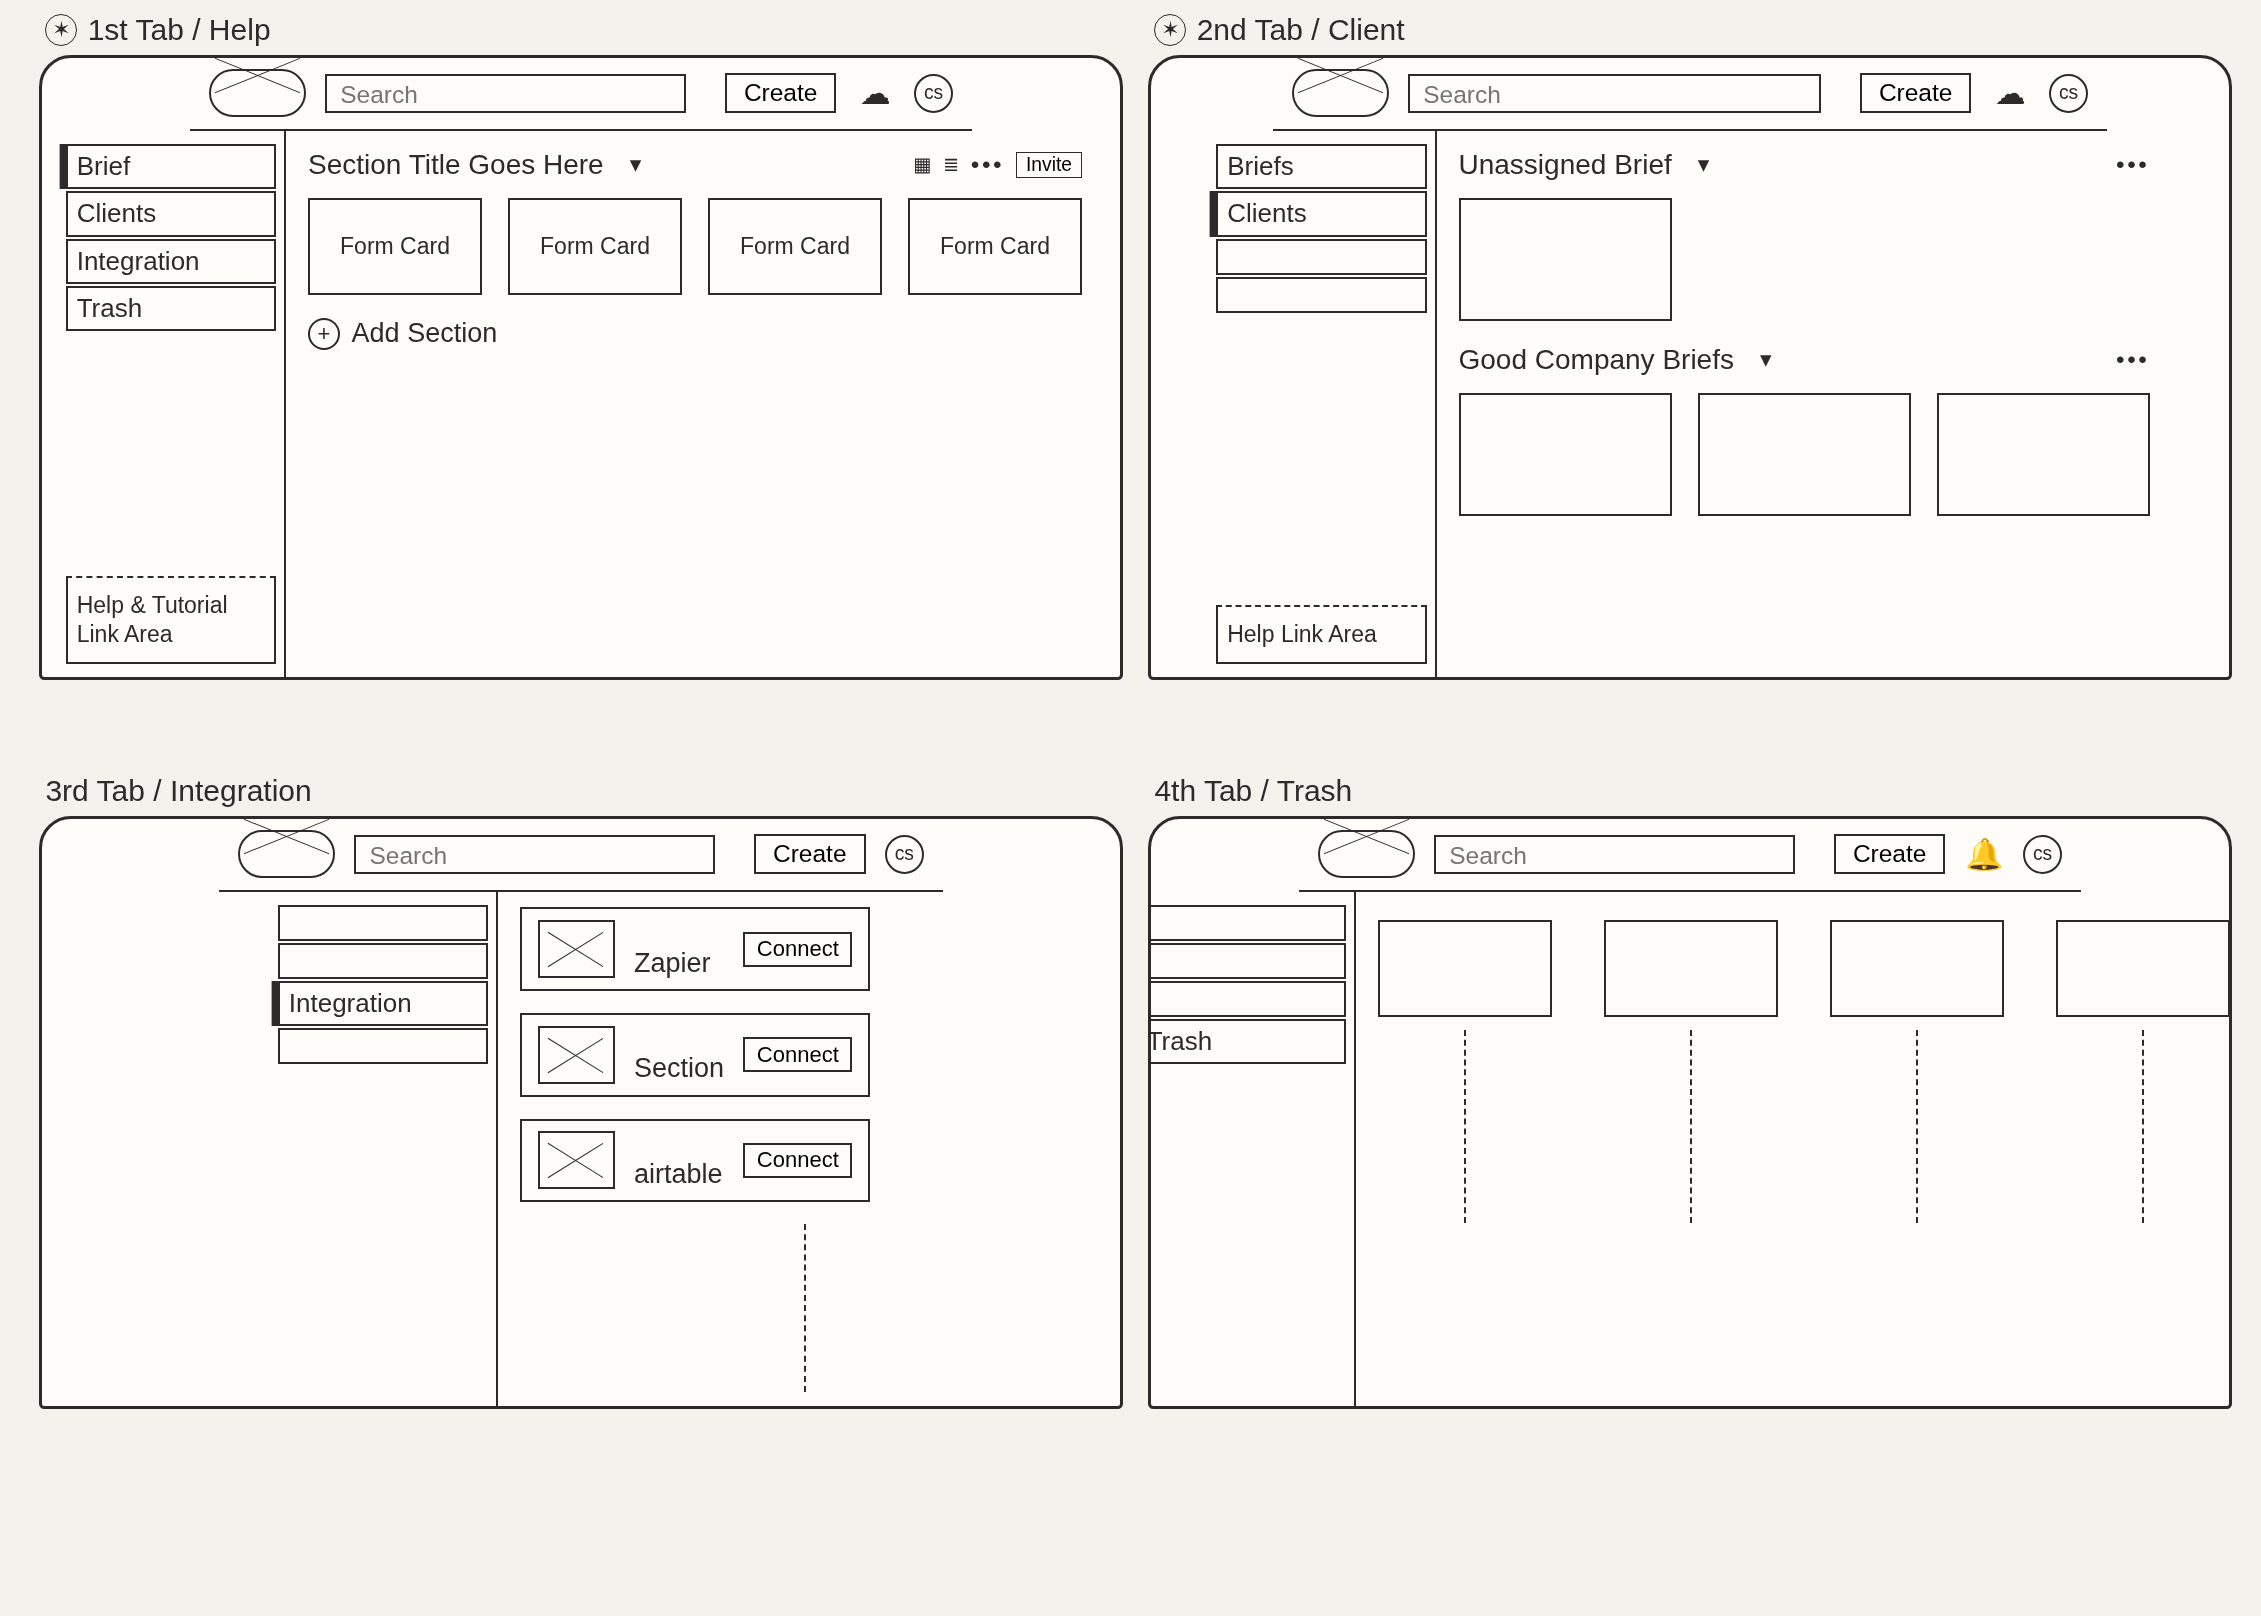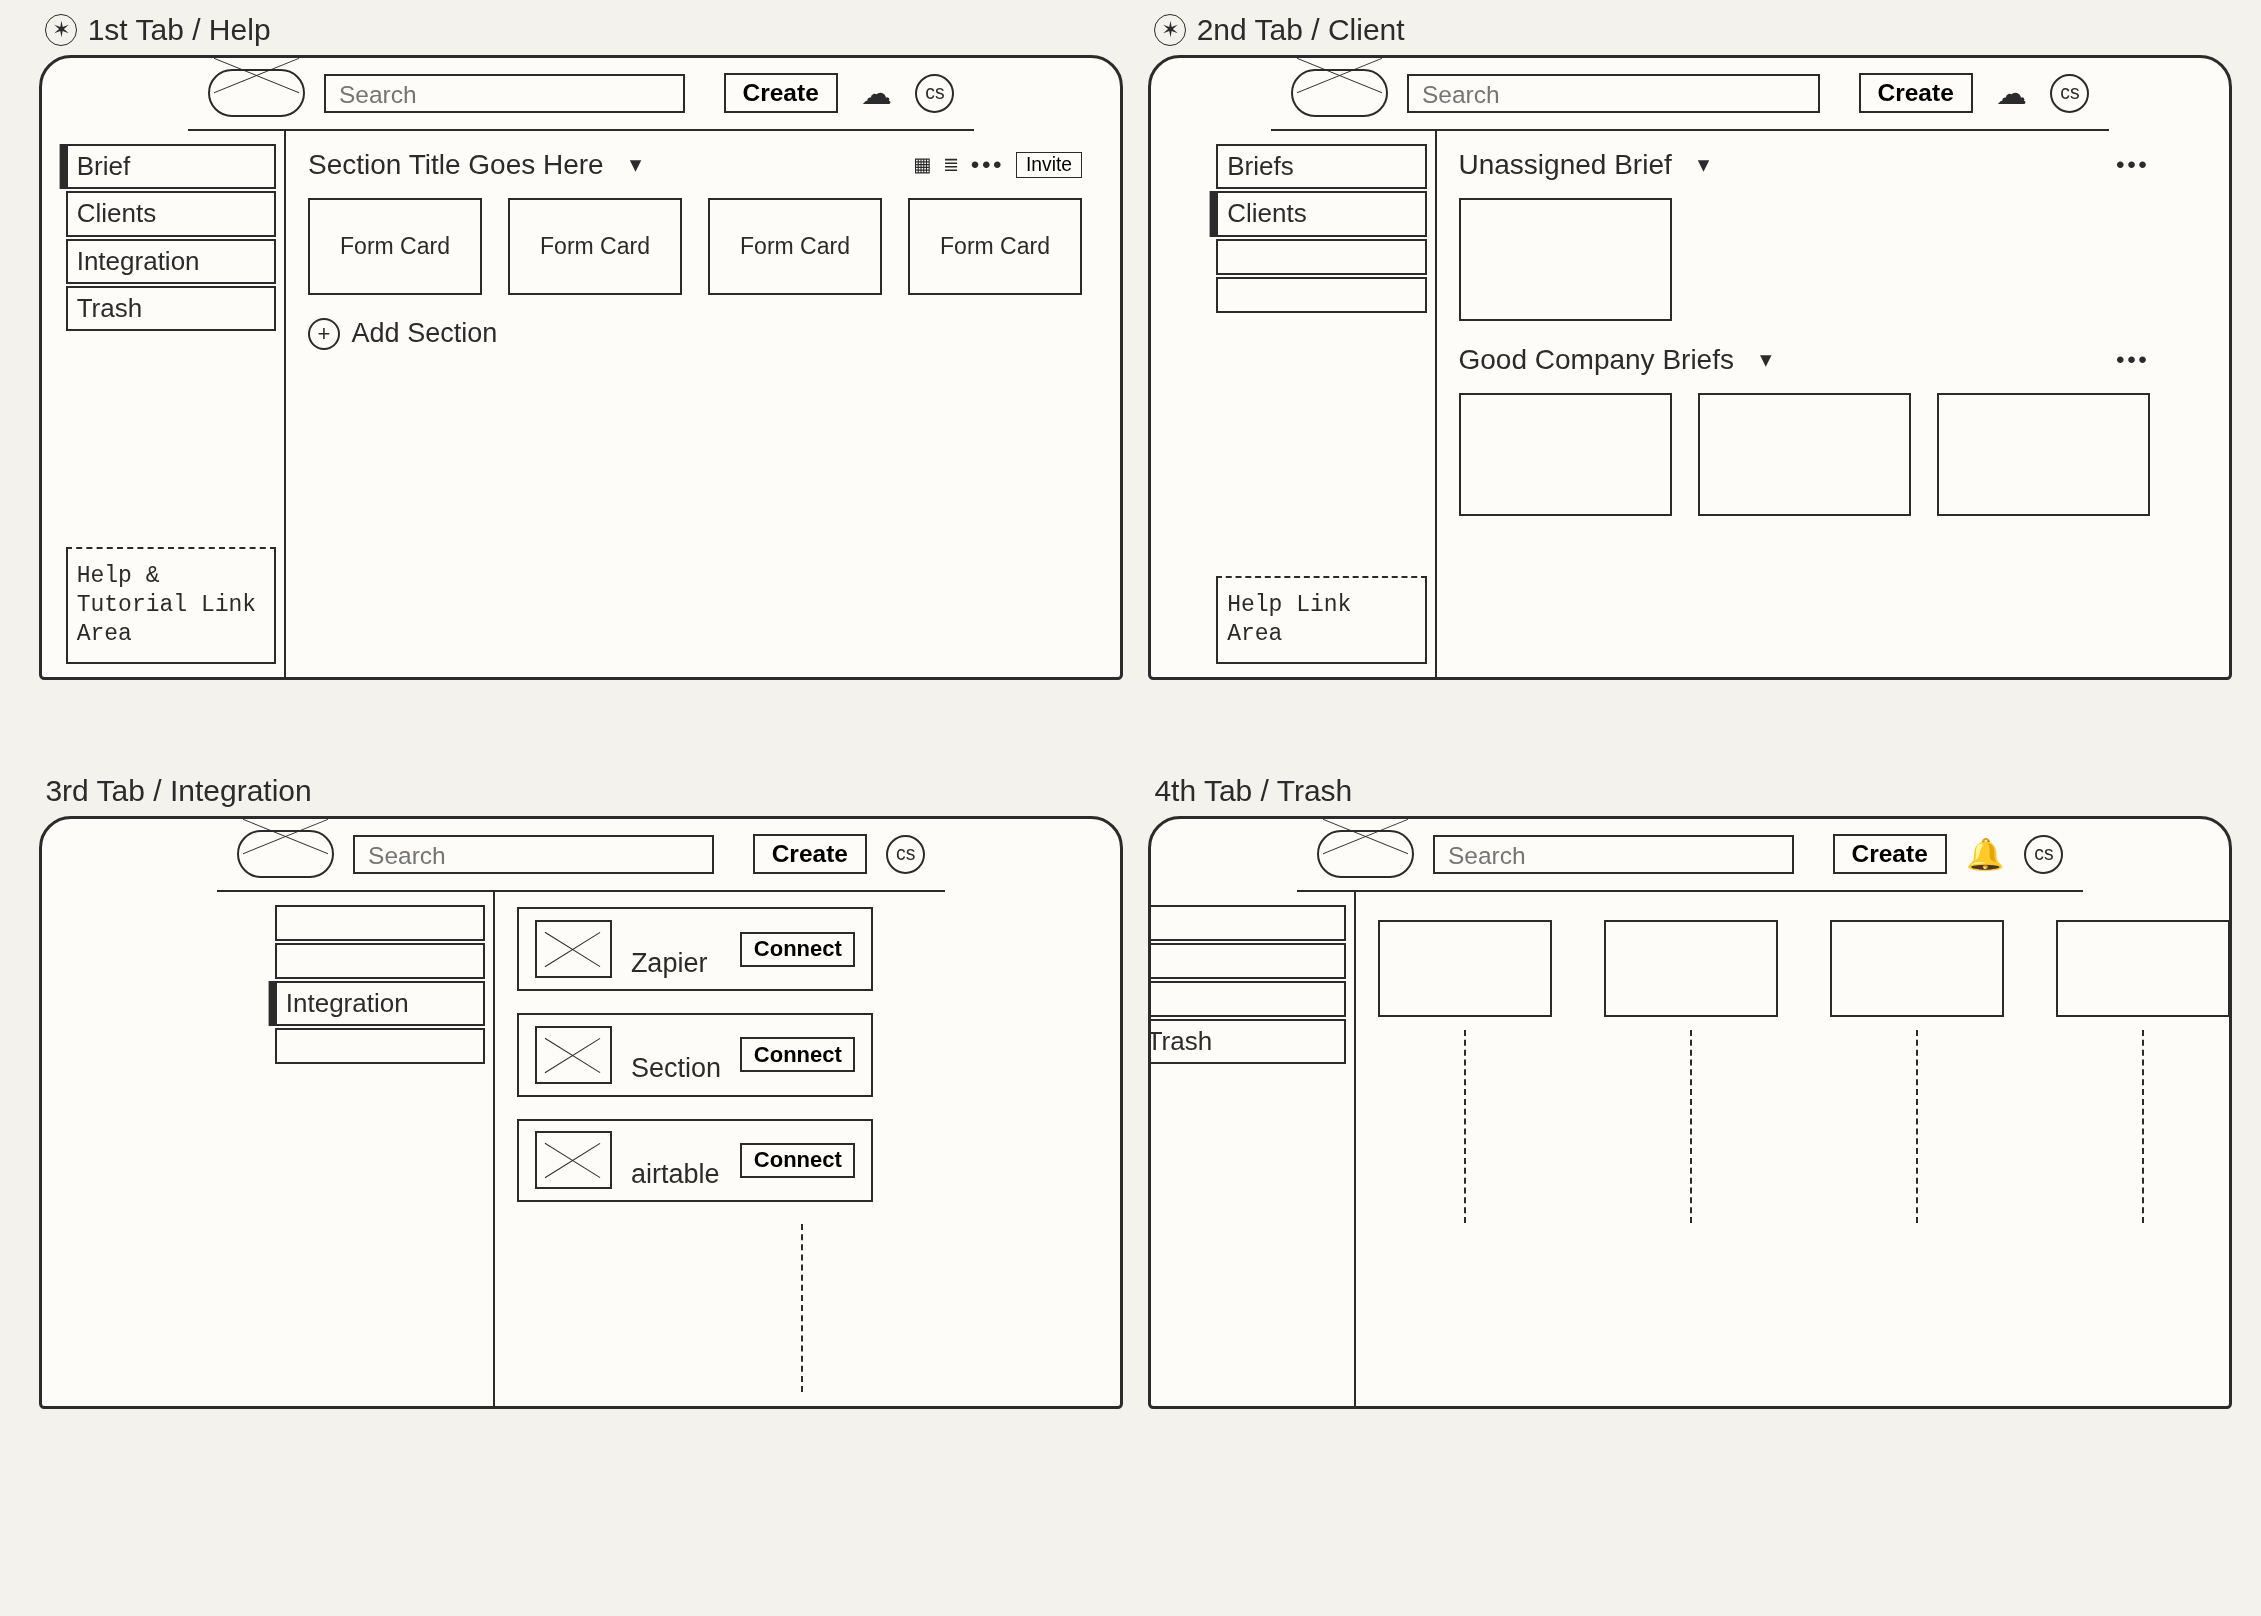--- a/index.html
+++ b/index.html
@@ -83,21 +83,20 @@
   .q2 .search { flex: 0 0 413px; }
   .spacer { flex: 1; }
 
   .btn {
     border: 2.6px solid #2b2b2b;
     background: transparent;
     font-family: inherit;
     font-size: 24.5px;
     padding: 3.9px 17px;
     cursor: pointer;
-    font-weight: bold;
   }
   .icon-circ {
     width: 39px; height: 39px;
     border: 2.6px solid #2b2b2b;
     border-radius: 50%;
     display: inline-flex; align-items:center; justify-content:center;
     font-size: 19.3px;
     flex-shrink:0;
   }
   .icon-deco {
@@ -132,21 +131,20 @@
     box-shadow: -6.4px 0 0 #2b2b2b;
   }
   .sidebar .nav-item.blank { min-height: 36px; }
   .sidebar .help {
     margin-top: auto;
     border: 2.6px solid #2b2b2b;
     border-top-style: dashed;
     padding: 13px 9px;
     font-size: 23px;
     line-height: 1.25;
-    font-family: Liberation Mono, monospace;
   }
 
   .main {
     flex: 1;
     padding: 15.5px 22px 22px 22px;
     overflow: auto;
   }
 
   .section-head {
     display: flex;

